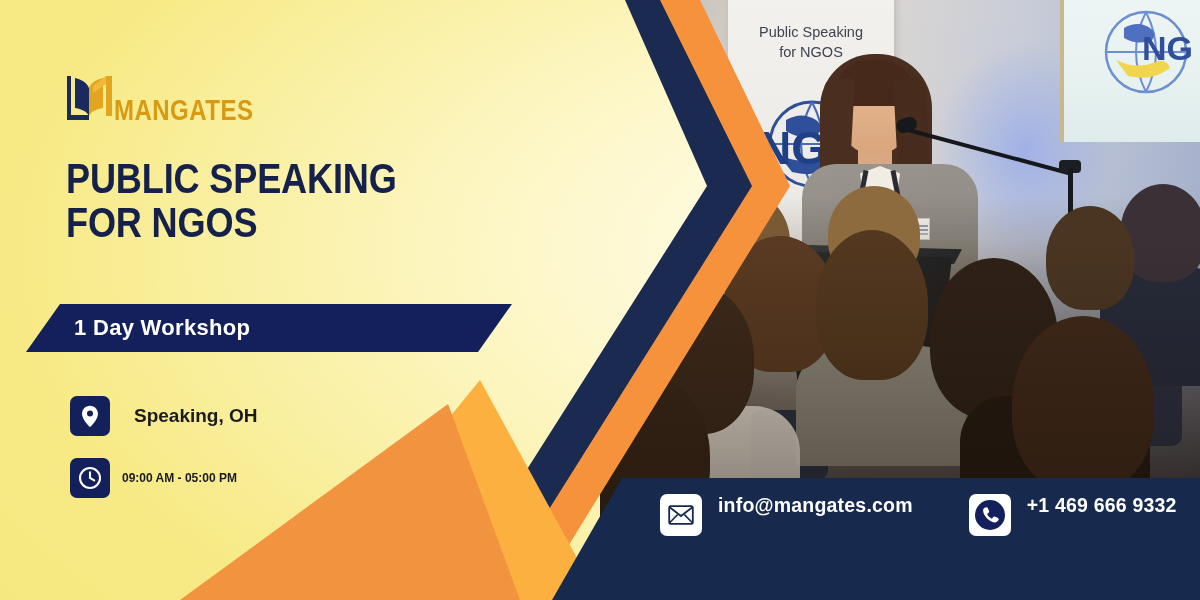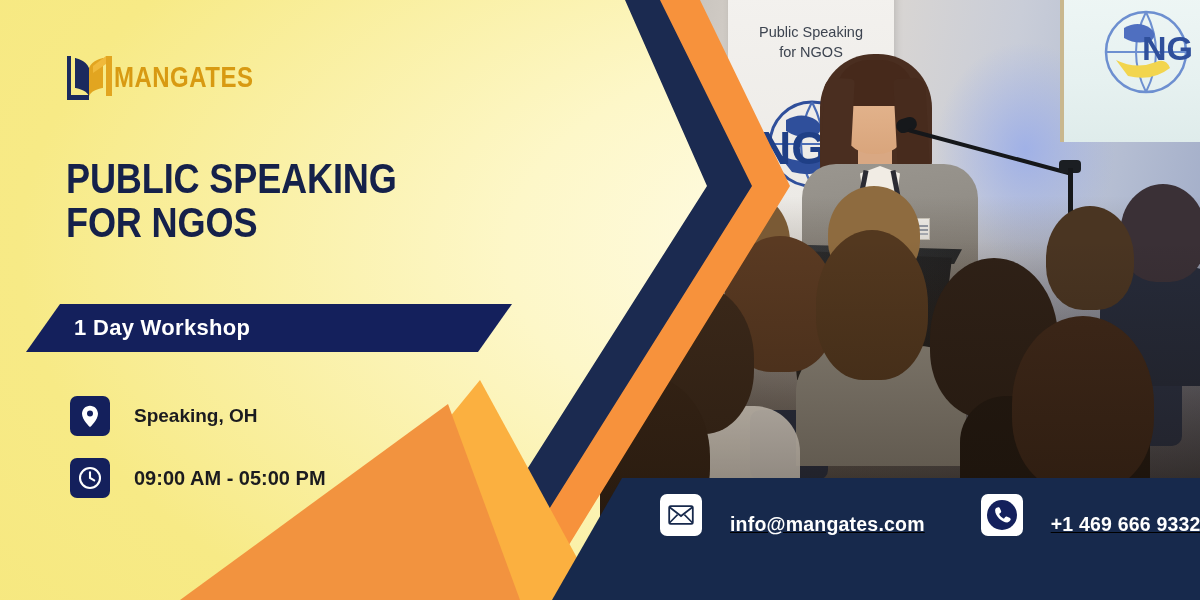--- a/index.html
+++ b/index.html
@@ -167,30 +167,30 @@
   
   .contact-bar {
     position:absolute; left:0; top:0; width:1200px; height:600px;
     background:#17294c;
     clip-path:polygon(622px 478px, 1200px 478px, 1200px 600px, 552px 600px);
   }
   .contact-inner {
     position:absolute; left:660px; top:494px;
     display:flex; align-items:center; gap:56px;
   }
-  .contact-item { display:flex; align-items:flex-end; gap:28px;text-decoration:underline; }
+  .contact-item { display:flex; align-items:flex-start; gap:16px; }
   .ic-box {
     width:42px; height:42px; border-radius:7px; background:#ffffff;
     display:flex; align-items:center; justify-content:center;
     flex:0 0 auto;
   }
   .contact-text { color:#ffffff; font-size:19.5px; font-weight:700; letter-spacing:.2px; white-space:nowrap; }
 
   
-  .logo { position:absolute; left:62px; top:48px; display:flex; align-items:center; }
+  .logo { position:absolute; left:62px; top:68px; display:flex; align-items:flex-end; }
   .logo-mark { width:56px; height:56px; flex:0 0 auto; }
   .logo-word {
     font-size:25px; font-weight:700; color:#d89a12; letter-spacing:.5px;
     font-family:"Liberation Sans", sans-serif;
     transform:scaleY(1.18) scaleX(.96); transform-origin:left center;
     margin-left:-4px;
   }
 
   .title {
     position:absolute; left:66px; top:156px; width:430px;
@@ -213,21 +213,21 @@
     margin-left:48px;
   }
 
   .meta { position:absolute; left:70px; top:396px; }
   .meta-row { display:flex; align-items:center; margin-bottom:22px; }
   .meta-box {
     width:40px; height:40px; border-radius:7px; background:#14205c;
     display:flex; align-items:center; justify-content:center; flex:0 0 auto;
   }
   .meta-text { margin-left:24px; color:#1b1b1f; font-size:19px; font-weight:700; white-space:nowrap; }
-  .meta-row.time .meta-text { margin-left:24px; font-size:20px; }
+  .meta-row.time .meta-text { margin-left:12px; font-size:12px; }
 </style>
 </head>
 <body>
 
 <div class="banner">
 
   <div class="photo-wrap">
     <div class="photo">
       <div class="ph-wall"></div>
       <div class="ph-glow"></div>

